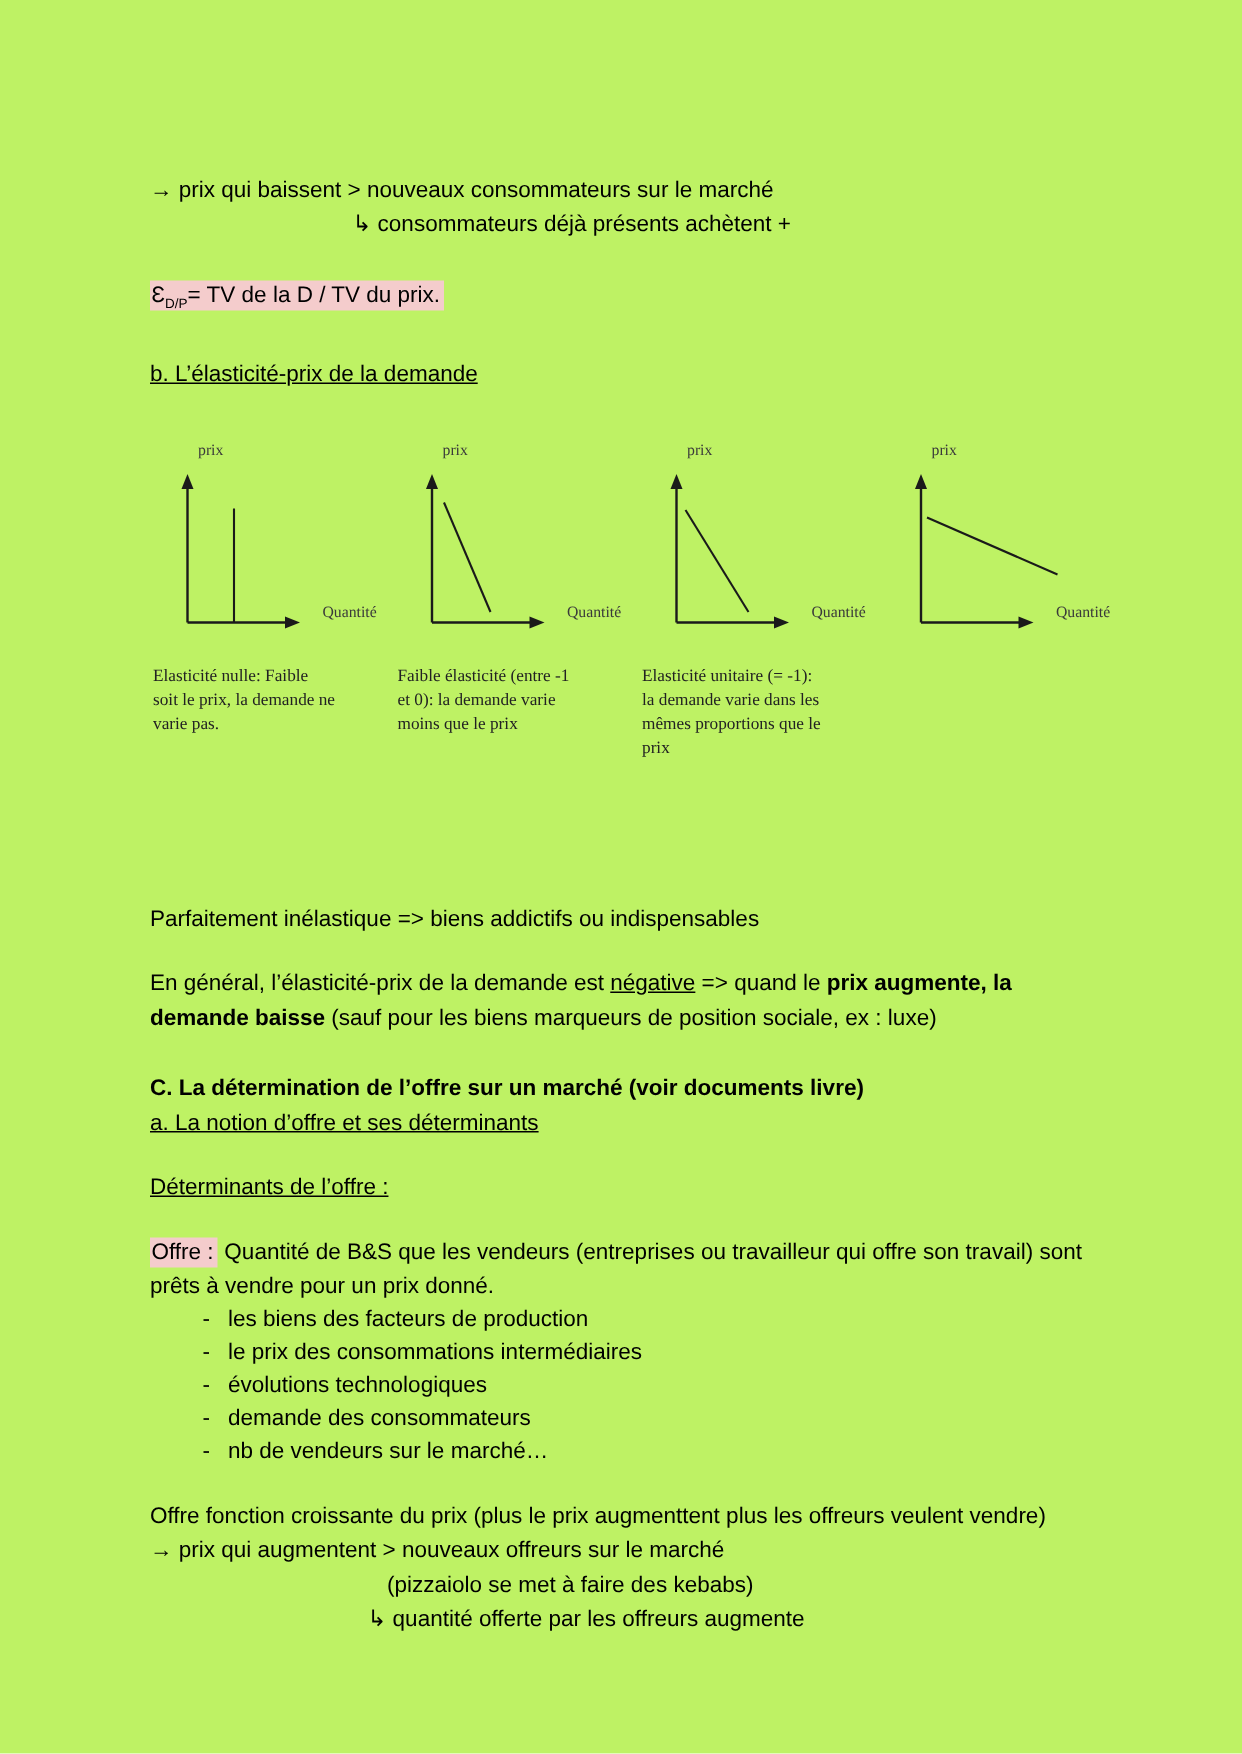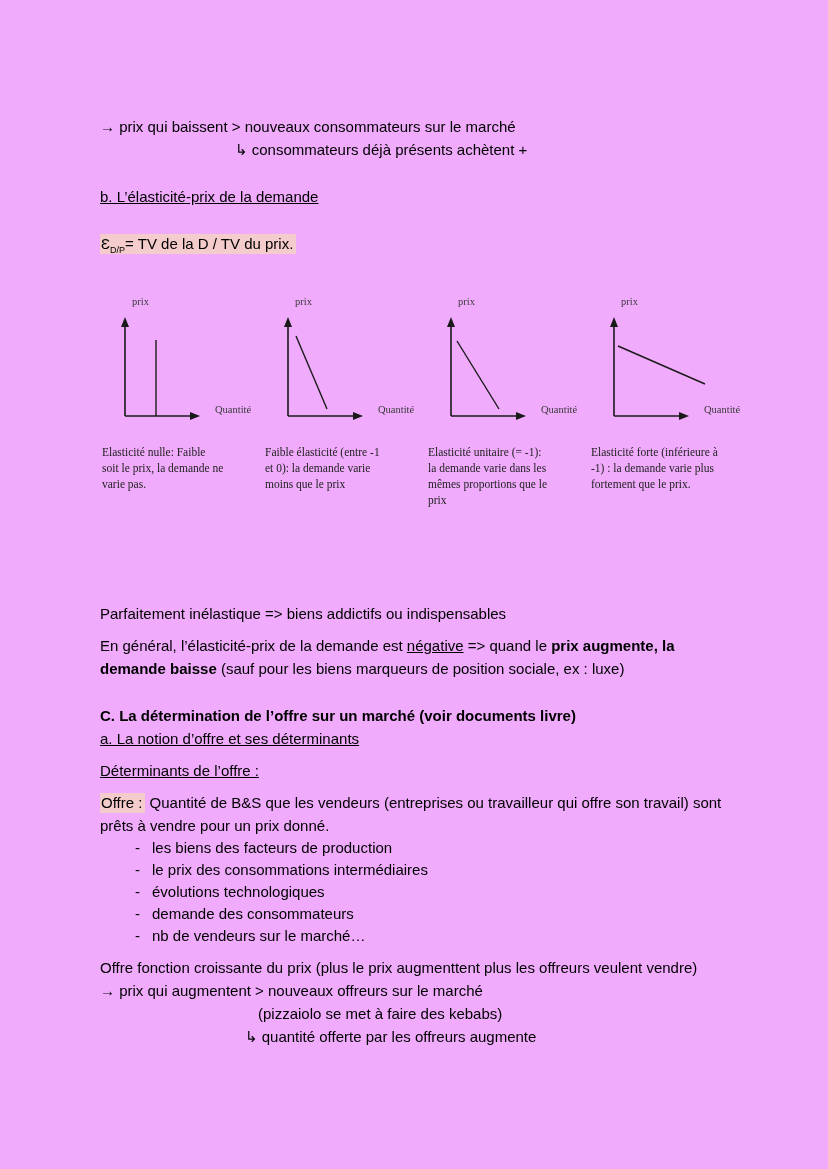--- a/index.html
+++ b/index.html
@@ -1,36 +1,36 @@
 <!DOCTYPE html>
 <html><head>
 <meta charset="utf-8">
 <style>
   * { margin:0; padding:0; box-sizing:border-box; }
   html,body { background:#ffffff; }
   .page {
     position:relative;
     width:828px; height:1169px;
-    background:#f0abfc;
+    background:#bef264;
     font-family:"Liberation Sans", sans-serif;
     color:#000000;
     overflow:hidden;
   }
   .content {
     padding:115px 100px 0 100px;
     font-size:15px;
     line-height:23px;
   }
   .indent-135 { padding-left:135px; }
   .indent-145 { padding-left:145px; }
   .indent-158 { padding-left:158px; }
   .u  { text-decoration:underline; }
   .b  { font-weight:bold; }
   .mt24 { margin-top:24px; }
-  .mt20 { margin-top:9px; }
+  .mt20 { margin-top:20px; }
   .mt32 { margin-top:44px; }
   .hl {
     background:#f4cccc;
     padding:1px 3px 2px 1px;
   }
   .formula sub { font-size:9px; }
 
   
   .figure {
     margin-top:34px;
@@ -71,25 +71,25 @@
 </style>
 </head>
 <body>
 
 <div class="page">
   <div class="content">
 
     <p><span>→ prix qui baissent &gt; nouveaux consommateurs sur le marché</span></p>
     <p class="indent-135"><span>↳ consommateurs déjà présents achètent +</span></p>
 
-    <p class="mt24"><span class="u">b. L’élasticité-prix de la demande</span></p>
-
     <p class="mt24 formula">
       <span class="hl"><span>Ɛ</span><sub>D/P</sub><span>= TV de la D / TV du prix.</span></span>
     </p>
+
+    <p class="mt24"><span class="u">b. L’élasticité-prix de la demande</span></p>
 
     <div class="figure">
 
       <div class="graph-cell">
         <span class="ylab">prix</span>
         <svg class="gsvg" viewBox="0 0 140 118">
           <line class="ax" x1="25" y1="106" x2="25" y2="16"></line>
           <polygon class="axh" points="25,7 21,17 29,17"></polygon>
           <line class="ax" x1="25" y1="106" x2="91" y2="106"></line>
           <polygon class="axh" points="100,106 90,102 90,110"></polygon>
@@ -128,21 +128,20 @@
       <div class="graph-cell">
         <span class="ylab">prix</span>
         <svg class="gsvg" viewBox="0 0 140 118">
           <line class="ax" x1="25" y1="106" x2="25" y2="16"></line>
           <polygon class="axh" points="25,7 21,17 29,17"></polygon>
           <line class="ax" x1="25" y1="106" x2="91" y2="106"></line>
           <polygon class="axh" points="100,106 90,102 90,110"></polygon>
           <line class="curve" x1="29" y1="36" x2="116" y2="74"></line>
         </svg>
         <span class="xlab">Quantité</span>
-        <div class="caption">Elasticité forte (inférieure à -1) : la demande varie plus fortement que le prix.</div>
       </div>
 
     </div>
 
     <p class="mt32"><span>Parfaitement inélastique =&gt; biens addictifs ou indispensables</span></p>
 
     <p class="mt20"><span>En général, l’élasticité-prix de la demande est </span><span class="u">négative</span><span> =&gt; quand le </span><span class="b">prix augmente, la demande baisse</span><span> (sauf pour les biens marqueurs de position sociale, ex : luxe)</span></p>
 
     <p class="mt24 b">C. La détermination de l’offre sur un marché (voir documents livre)</p>
     <p><span class="u">a. La notion d’offre et ses déterminants</span></p>

